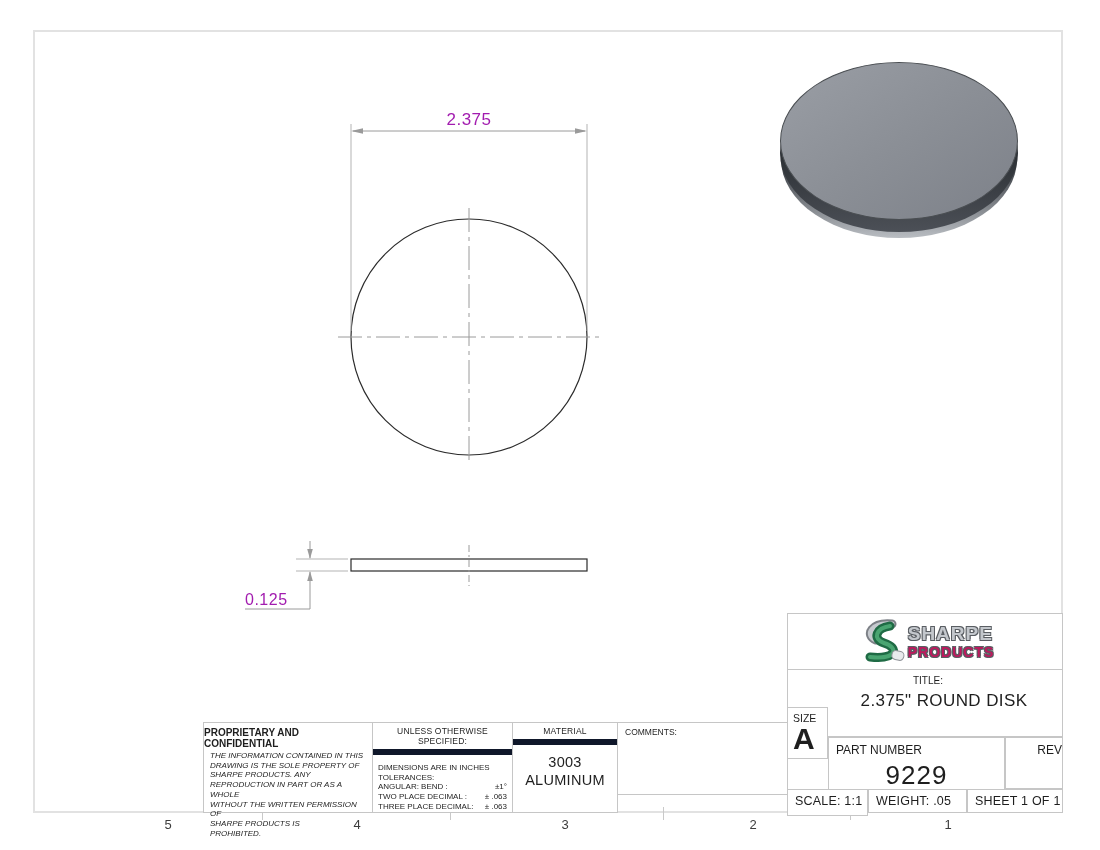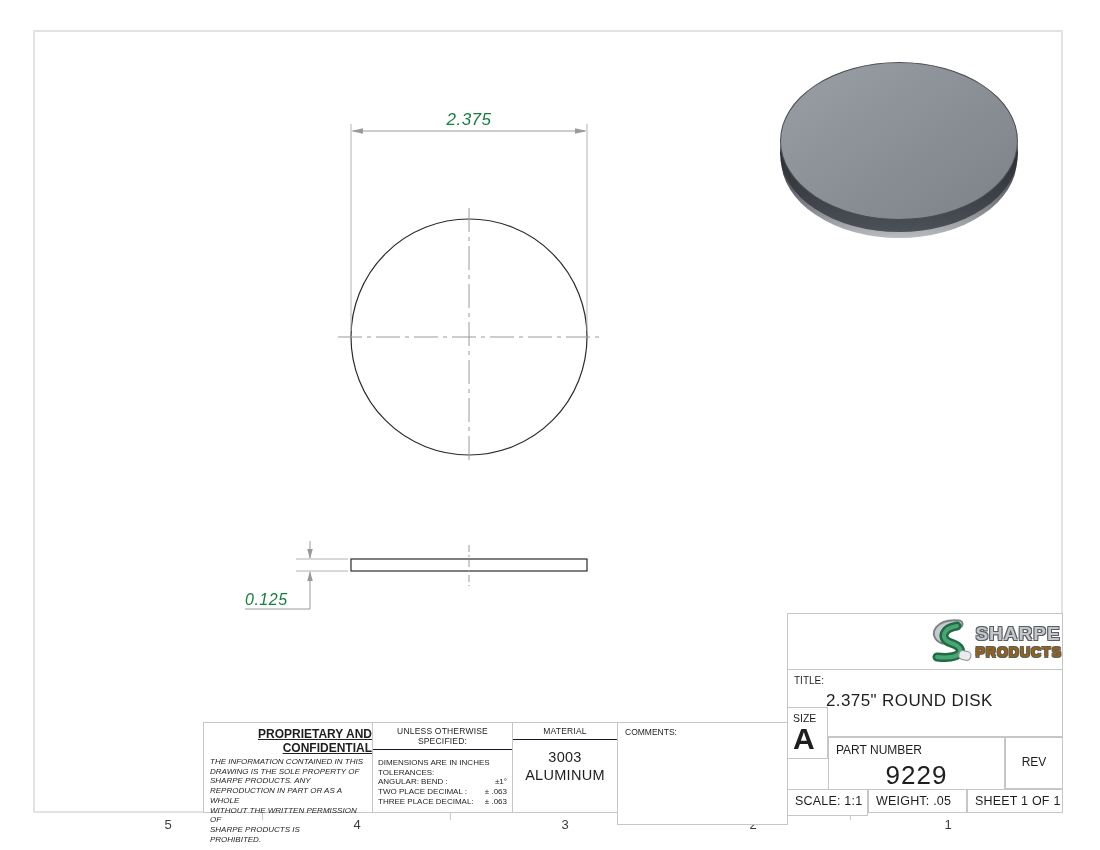--- a/index.html
+++ b/index.html
@@ -2,21 +2,21 @@
 <html><head>
 <meta charset="utf-8">
 <style>
   html,body{margin:0;padding:0;background:#fff;}
   .sheet{position:relative;width:1100px;height:850px;background:#ffffff;overflow:hidden;
          font-family:"Liberation Sans",sans-serif;color:#1e1e1e;}
   .frame{position:absolute;left:33px;top:30px;width:1026px;height:779px;border:2px solid #e2e2e2;}
   svg.linework{position:absolute;left:0;top:0;}
 
   
-  .dim-label{position:absolute;color:#15803d;letter-spacing:0.5px;font-style:italic;}
+  .dim-label{position:absolute;color:#a21caf;letter-spacing:0.5px;}
   #dim-diameter{left:469px;top:110px;font-size:17px;transform:translateX(-50%);}
   #dim-thickness{left:245px;top:591px;width:66px;text-align:left;font-size:16px;}
 
   
   .disk{position:absolute;left:780px;top:62px;width:238px;height:172px;}
   .disk .rim{position:absolute;left:1px;top:18px;width:236px;height:158px;border-radius:50%;
              background:linear-gradient(180deg,#2a2e33 0%,#3a3e44 55%,#b9bdc2 100%);}
   .disk .side{position:absolute;left:0;top:12px;width:238px;height:158px;border-radius:50%;
               background:linear-gradient(180deg,#23272b 0%,#2f3338 55%,#4c5057 100%);}
   .disk .face{position:absolute;left:0;top:0;width:238px;height:158px;border-radius:50%;
@@ -25,42 +25,42 @@
 
   
   .zone-num{position:absolute;top:817px;transform:translateX(-50%);font-size:13px;color:#3c3c3c;}
   .zone-tick{position:absolute;top:807px;width:1px;height:13px;background:#c9c9c9;}
 
   
   .cell{position:absolute;box-sizing:border-box;border:1px solid #c6c6c6;background:#fff;}
 
   
   .small-head{font-size:8.5px;text-align:center;padding-top:3px;letter-spacing:0.2px;}
-  .rule{border-bottom:1px solid #0f172a;padding-bottom:3px;}
-  .prop-head{font-weight:bold;font-size:12px;text-align:right;padding-top:4px;text-decoration:underline;}
+  .rule{border-bottom:6px solid #0f172a;padding-bottom:3px;}
+  .prop-head{font-weight:bold;font-size:10px;text-align:left;padding-top:4px;}
   .prop-body{font-size:8px;line-height:9.7px;padding:2px 4px 0 6px;white-space:pre-line;font-style:italic;}
   .spec-rows{padding:8px 5px 0 5px;}
   .spec-row{display:flex;justify-content:space-between;font-size:8px;line-height:9.7px;}
   .material-value{margin-top:8px;text-align:center;font-size:14.5px;line-height:18px;letter-spacing:0.3px;}
   .comments-head{font-size:8.5px;padding:4px 0 0 7px;text-align:left;}
 
   
-  .logo-wrap{display:flex;align-items:center;justify-content:flex-end;height:100%;gap:0;}
+  .logo-wrap{display:flex;align-items:center;justify-content:center;height:100%;gap:0;}
   .brand{display:flex;flex-direction:column;line-height:1;}
   .brand .l1{font-size:19px;font-weight:800;letter-spacing:1px;color:#c3c7cc;
              text-shadow:-1px -1px 0 #5a5e63,1px 1px 0 #5a5e63,1px -1px 0 #5a5e63,-1px 1px 0 #5a5e63;}
-  .brand .l2{font-size:14px;font-weight:800;letter-spacing:1px;margin-top:2px;color:#a16207;
+  .brand .l2{font-size:14px;font-weight:800;letter-spacing:1px;margin-top:2px;color:#be185d;
              text-shadow:-1px -1px 0 #5a5e63,1px 1px 0 #5a5e63,1px -1px 0 #5a5e63,-1px 1px 0 #5a5e63;}
   .title-label{font-size:10px;padding:5px 0 0 6px;}
   .title-value{font-size:17px;margin:5px 0 0 38px;letter-spacing:0.4px;}
   .mini-label{font-size:10.5px;padding:4px 0 0 5px;}
   .size-value{font-size:30px;font-weight:700;margin:-2px 0 0 5px;}
   .part-label{font-size:12px;padding:5px 0 0 7px;}
   .part-value{font-size:26px;text-align:center;margin-top:3px;letter-spacing:1px;}
-  .rev-label{font-size:12px;text-align:center;padding-top:17px;}
+  .rev-label{font-size:12px;text-align:right;padding-top:5px;}
   .foot-text{font-size:12.5px;line-height:23px;padding-left:7px;letter-spacing:0.2px;}
 </style>
 </head>
 <body>
 
 <div class="sheet">
 
   <div class="frame"></div>
 
   <svg class="linework" width="1100" height="850">
@@ -147,41 +147,41 @@
   </div>
 
   <div class="cell" style="left:512px;top:722px;width:106px;height:91px;">
     <div class="small-head rule">MATERIAL</div>
     <div class="material-value">
       <div>3003</div>
       <div>ALUMINUM</div>
     </div>
   </div>
 
-  <div class="cell" style="left:617px;top:722px;width:171px;height:103px;">
+  <div class="cell" style="left:617px;top:722px;width:171px;height:73px;">
     <div class="comments-head">COMMENTS:</div>
   </div>
 
   <div class="cell" style="left:787px;top:613px;width:276px;height:57px;">
     <div class="logo-wrap">
       <svg width="52" height="46" viewBox="0 0 52 46">
         <path d="M36 5 C16 3, 8 16, 20 21" fill="none" stroke="#7d8187" stroke-width="9" stroke-linecap="round"></path>
         <path d="M36 5 C16 3, 8 16, 20 21" fill="none" stroke="#c6cacf" stroke-width="5" stroke-linecap="round"></path>
         <path d="M34 7 C20 9, 16 20, 28 24 C44 29, 40 41, 14 38" fill="none" stroke="#1f6b45" stroke-width="9" stroke-linecap="round"></path>
         <path d="M34 7 C20 9, 16 20, 28 24 C44 29, 40 41, 14 38" fill="none" stroke="#49a571" stroke-width="4" stroke-linecap="round"></path>
         <rect x="36" y="32" width="12" height="9" rx="4" fill="#e9ebed" stroke="#8d9196" stroke-width="1" transform="rotate(12 42 36)"></rect>
       </svg>
       <div class="brand">
         <span class="l1">SHARPE</span>
         <span class="l2">PRODUCTS</span>
       </div>
     </div>
   </div>
 
-  <div class="cell" style="left:787px;top:669px;width:276px;height:68px;">
+  <div class="cell" style="left:787px;top:669px;width:276px;height:68px;text-align:center;">
     <div class="title-label">TITLE:</div>
     <div class="title-value">2.375" ROUND DISK</div>
   </div>
 
   <div class="cell" style="left:787px;top:707px;width:41px;height:52px;">
     <div class="mini-label">SIZE</div>
     <div class="size-value">A</div>
   </div>
 
   <div class="cell" style="left:828px;top:737px;width:177px;height:68px;">

